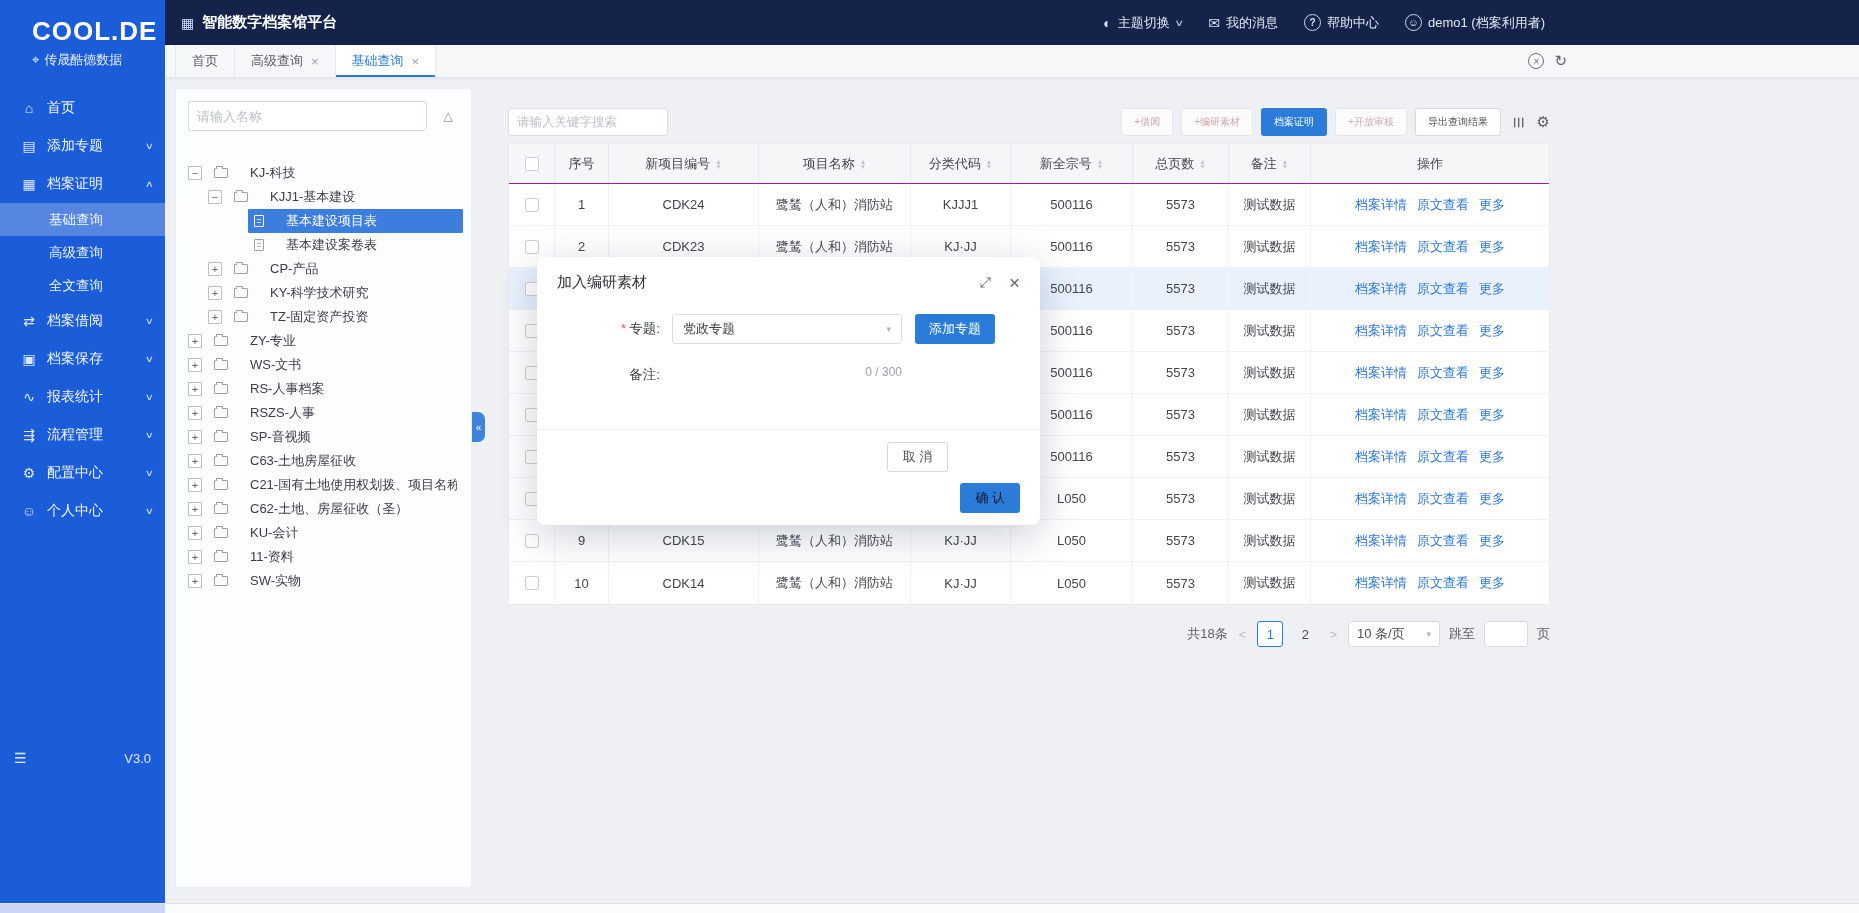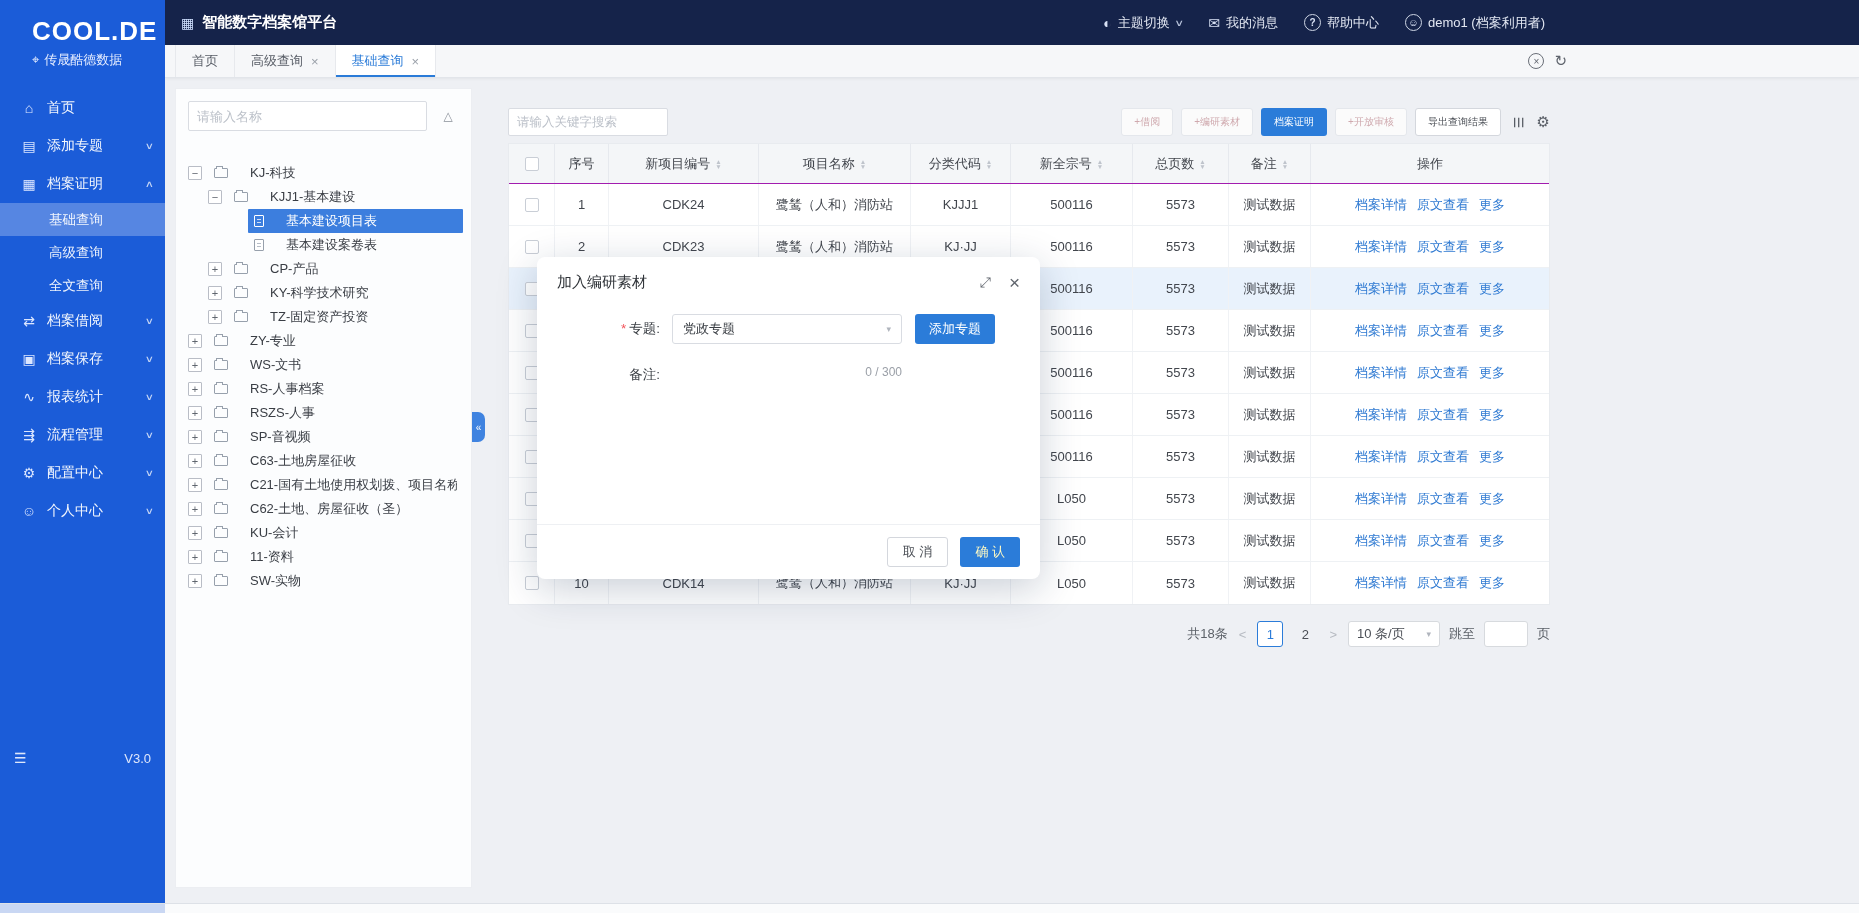--- a/index.html
+++ b/index.html
@@ -96,38 +96,38 @@
   
   .pager{display:flex;justify-content:flex-end;align-items:center;gap:9px;margin-top:16px;font-size:13px;color:#5c6168;}
   .pg-arrow{color:#b6bac1;font-size:13px;cursor:pointer;padding:0 2px;}
   .pg-num{min-width:26px;height:26px;display:inline-flex;align-items:center;justify-content:center;border-radius:3px;cursor:pointer;color:#4a4e55;}
   .pg-num.active{border:1px solid #2b7cd9;color:#2b7cd9;background:#fff;}
   .pg-size{width:92px;height:26px;border:1px solid #d7dade;border-radius:3px;background:#fff;display:inline-flex;align-items:center;justify-content:space-between;padding:0 8px;cursor:pointer;color:#4a4e55;}
   .caret{font-size:9px;color:#b0b5bd;}
   .pg-jump{width:44px;height:26px;border:1px solid #d7dade;border-radius:3px;background:#fff;outline:none;padding:0 6px;font-size:13px;}
 
   
-  .modal{position:absolute;left:537px;top:257px;width:503px;height:322px;background:#fff;border-radius:8px;box-shadow:0 10px 40px rgba(15,35,72,.22);z-index:30;display:flex;flex-direction:column;overflow:hidden;}
+  .modal{position:absolute;left:537px;top:257px;width:503px;height:268px;background:#fff;border-radius:8px;box-shadow:0 10px 40px rgba(15,35,72,.22);z-index:30;display:flex;flex-direction:column;overflow:hidden;}
   .modal-head{display:flex;align-items:center;padding:16px 20px 8px 20px;}
   .m-title{flex:1;font-size:15px;color:#2f3338;}
   .m-ico{color:#61666e;font-size:14px;margin-left:18px;cursor:pointer;}
   .m-close{font-size:19px;line-height:14px;}
   .modal-body{flex:1;padding-top:14px;}
   .form-row{display:flex;align-items:flex-start;margin-bottom:16px;}
   .form-label{width:135px;text-align:right;font-size:13.5px;color:#3c4046;padding-right:12px;line-height:30px;flex:none;white-space:nowrap;}
   .req{color:#f2545b;margin-right:3px;}
   .m-select{width:230px;height:30px;border:1px solid #d9dce2;border-radius:3px;display:flex;align-items:center;justify-content:space-between;padding:0 10px;font-size:13px;color:#3c4046;background:#fff;cursor:pointer;}
   .m-add-btn{margin-left:13px;height:30px;padding:0 14px;background:#2b7cd9;color:#fff;border:none;border-radius:3px;font-size:13px;cursor:pointer;font-family:inherit;}
   .ta-wrap{display:flex;flex-direction:column;width:230px;}
   .m-textarea{width:230px;height:66px;border:1px solid #d9dce2;border-radius:3px;padding:6px 10px;font-size:13px;color:#3c4046;outline:none;font-family:inherit;}
   .counter{text-align:right;font-size:12px;color:#9a9fa7;margin-top:5px;}
   .modal-foot{border-top:1px solid #eef0f3;padding:12px 20px;display:flex;justify-content:flex-end;gap:12px;}
   .m-btn{height:30px;padding:0 15px;border-radius:3px;font-size:13px;display:inline-flex;align-items:center;cursor:pointer;font-family:inherit;}
   .m-btn.cancel{border:1px solid #d4d7dd;background:#fff;color:#4a4e55;}
-  .m-btn.confirm{border:none;background:#2b7cd9;color:#fef9c3;}
+  .m-btn.confirm{border:none;background:#2b7cd9;color:#0f172a;margin-top:41px;}
 
   ::placeholder{color:#bcc1c9;opacity:1;}
 
   
   .bottom-strip{position:absolute;left:0;top:903px;right:0;height:10px;background:#fafbfc;border-top:1px solid #dde1e7;z-index:40;}
   .bottom-strip-side{position:absolute;left:0;top:0;width:165px;height:100%;background:#c9d7f3;}
 </style>
 </head>
 <body>
 

